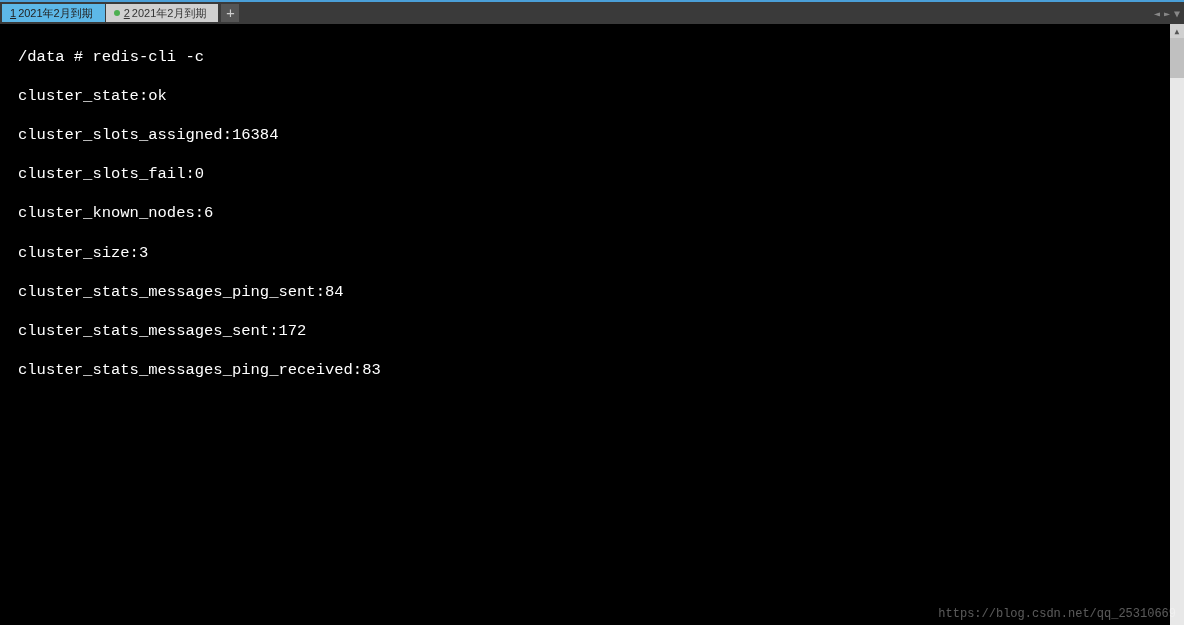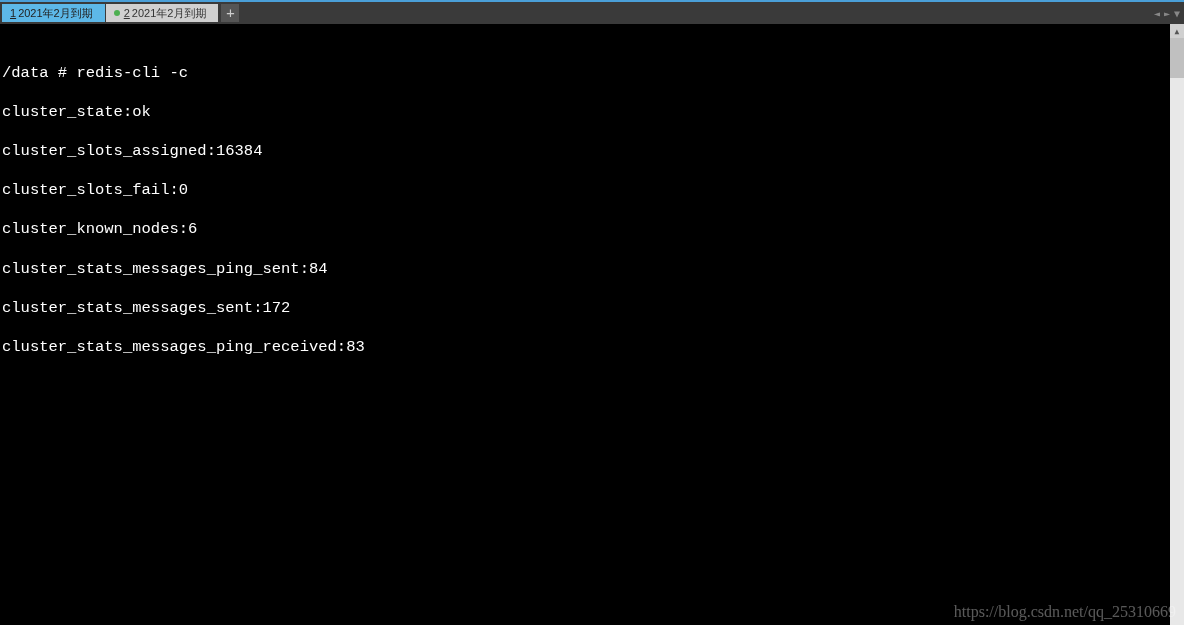--- a/index.html
+++ b/index.html
@@ -78,26 +78,27 @@
       font-size: 10px;
     }
     .tab-nav span {
       cursor: pointer;
     }
     .terminal {
       background: #000;
       color: #fff;
       font-size: 15.5px;
       line-height: 19.6px;
-      padding: 20px 2px;
+      padding: 4px 2px;
       white-space: pre;
       font-family: 'Consolas', 'Courier New', monospace;
       height: calc(100% - 22px);
       overflow: hidden;
       position: relative;
+      margin-left: 16px;
     }
     .terminal-line { white-space: pre-wrap; word-break: break-all; }
     .scrollbar {
       position: absolute;
       right: 0;
       top: 22px;
       width: 14px;
       height: calc(100% - 22px);
       background: #e8e8e8;
     }
@@ -117,23 +118,23 @@
       justify-content: center;
       font-size: 8px;
       color: #555;
       position: absolute;
     }
     .scrollbar-arrow.up { top: 0; }
     .watermark {
       position: absolute;
       right: 8px;
       bottom: 4px;
-      font-size: 16px;
+      font-size: 12px;
       color: rgba(255,255,255,0.35);
-      font-family: Liberation Serif, serif;
+      font-family: Liberation Mono, monospace;
     }
   </style>
 </head>
 <body>
 
 <div class="window-frame">
   <div class="tab-bar">
     <div class="tab active">
       <span class="tab-number">1</span>
       <span>2021年2月到期</span>
@@ -150,20 +151,21 @@
       <span>▼</span>
     </div>
   </div>
 
   <div class="terminal">
 <div class="terminal-line"><span>/data # </span><span>redis-cli -c</span></div>
 <div class="terminal-line">cluster_state:ok</div>
 <div class="terminal-line">cluster_slots_assigned:16384</div>
 <div class="terminal-line">cluster_slots_fail:0</div>
 <div class="terminal-line">cluster_known_nodes:6</div>
+<div class="terminal-line">cluster_size:3</div>
 <div class="terminal-line">cluster_stats_messages_ping_sent:84</div>
 <div class="terminal-line">cluster_stats_messages_sent:172</div>
 <div class="terminal-line">cluster_stats_messages_ping_received:83</div>
 
 
 
 
 
 
 

